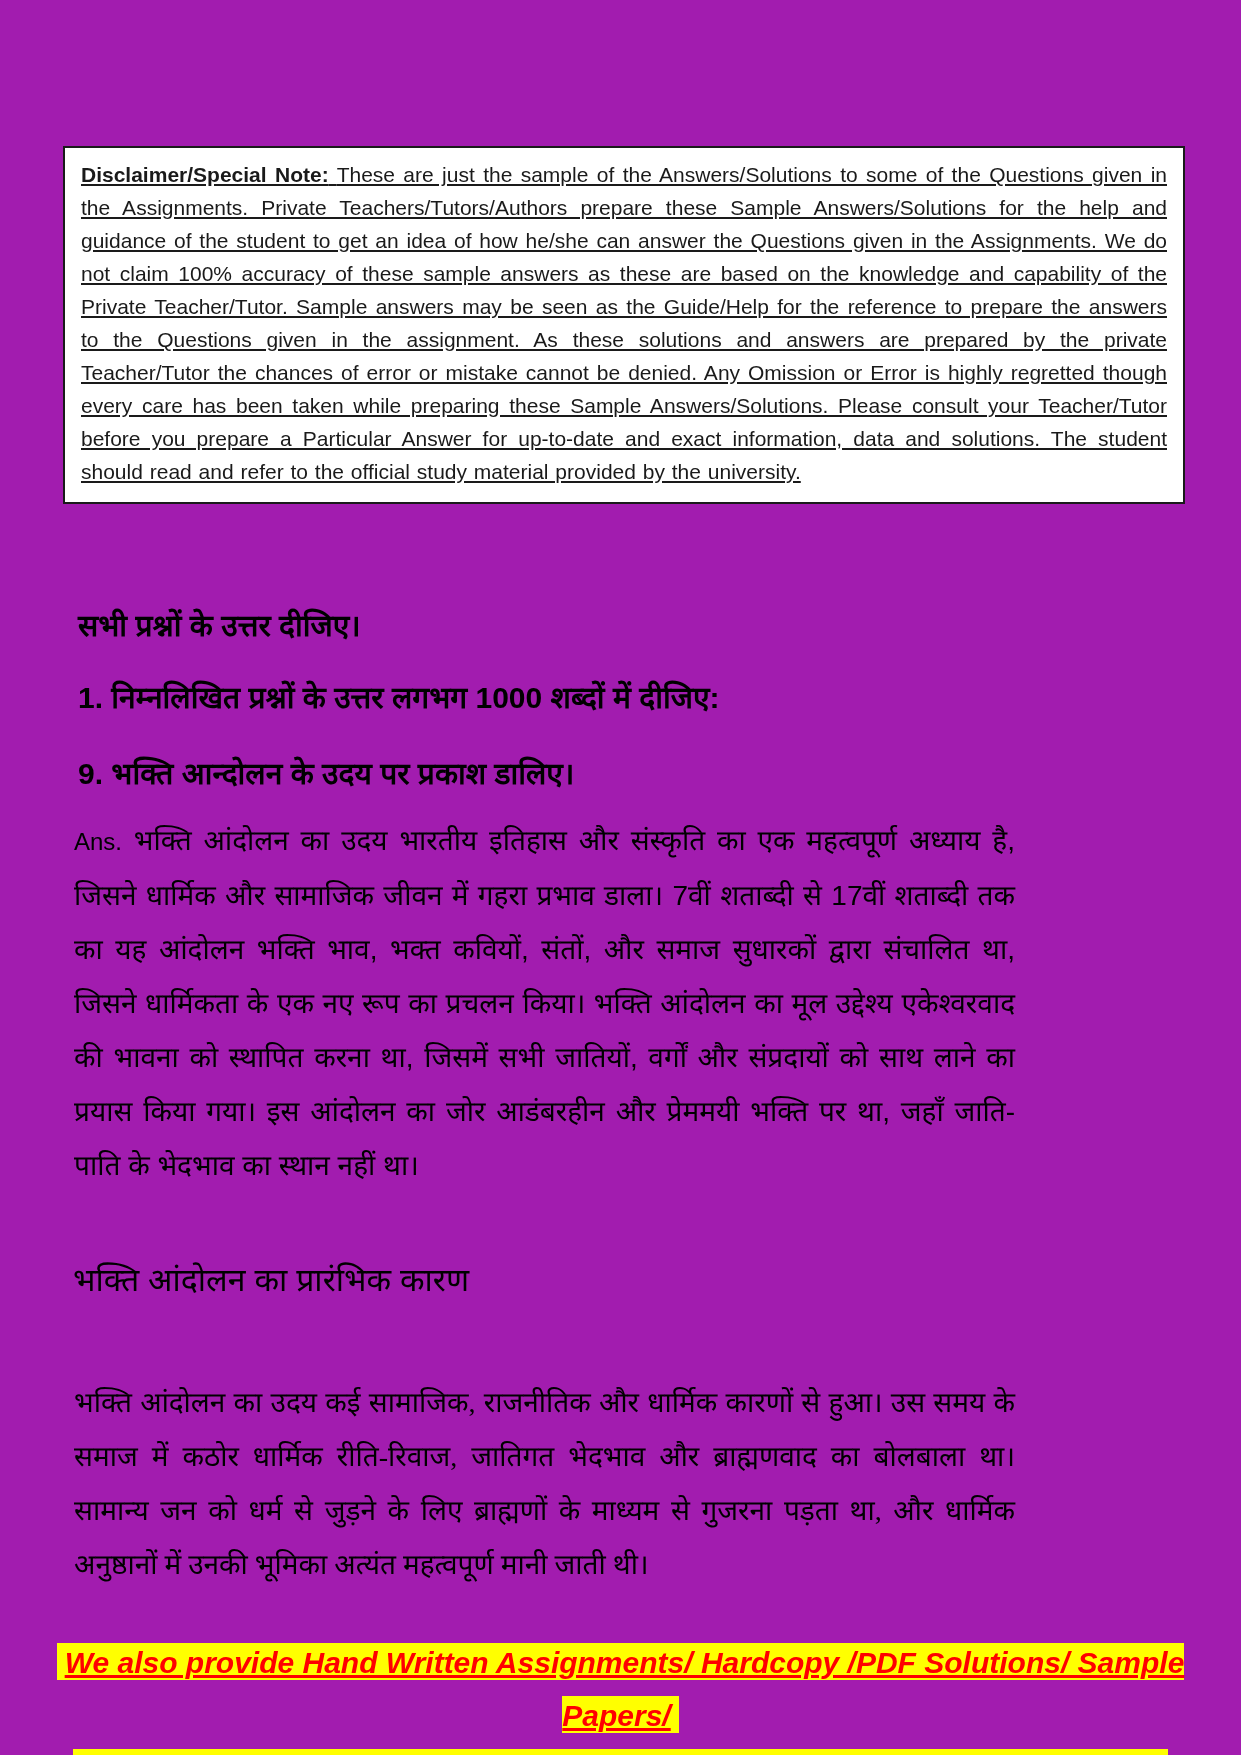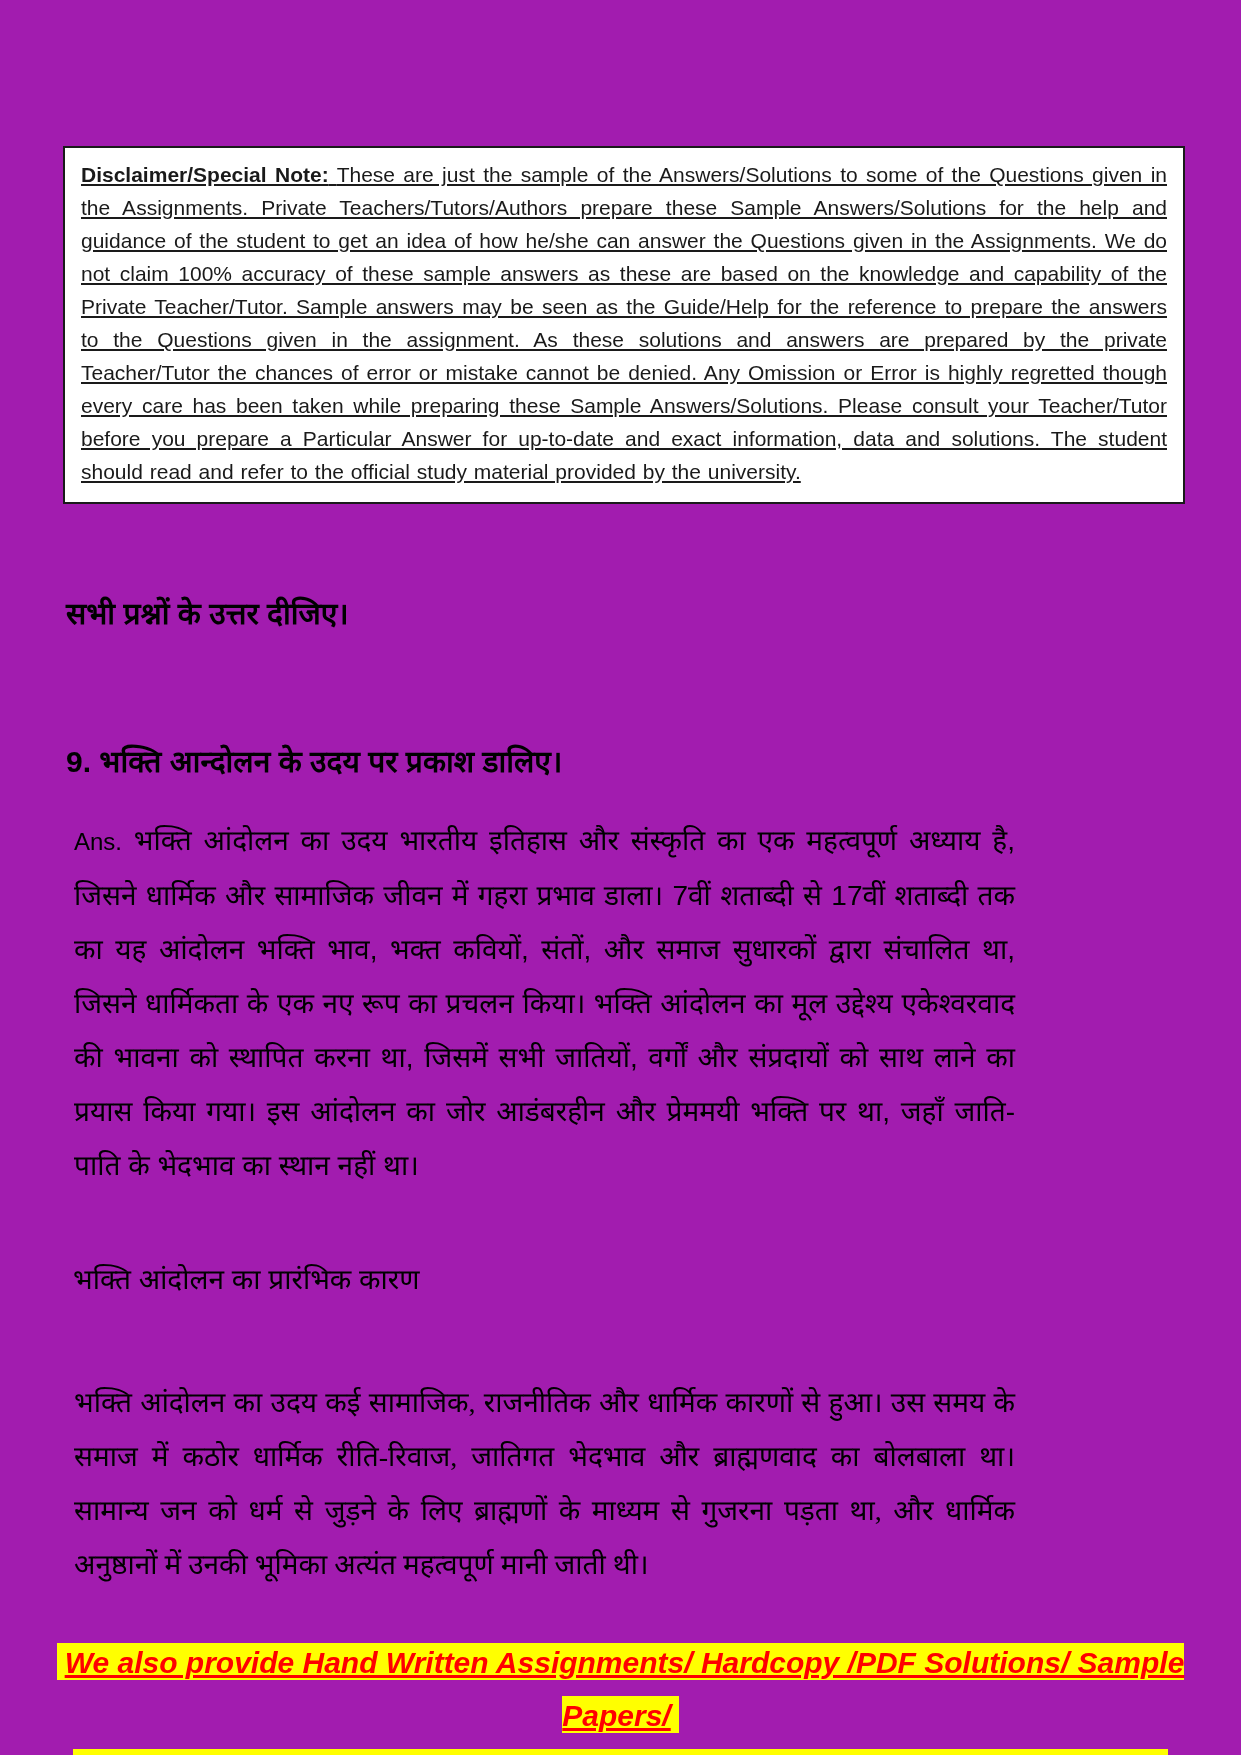--- a/index.html
+++ b/index.html
@@ -33,21 +33,21 @@
     color: #1a1a1a;
     word-spacing: 1px;
   }
   .disclaimer-label { font-weight: bold; }
 
   
   .h-heading {
     position: absolute;
     left: 66px;
     right: 120px;
-    margin: 0;
+    margin: 12px;
     font-size: 30px;
     line-height: 44px;
     font-weight: bold;
     color: #000000;
     font-family: "Liberation Sans", sans-serif;
   }
   #heading-instruction { top: 592px; }
   #heading-section     { top: 664px; }
   #heading-question    { top: 740px; }
 
@@ -65,21 +65,21 @@
   }
   #answer-paragraph-1 { top: 806px; }
   #answer-paragraph-2 { top: 1368px; font-family: Liberation Serif, serif; }
   .ans-label { font-size: 24px; }
 
   .subheading {
     position: absolute;
     top: 1258px;
     left: 73px;
     margin: 0;
-    font-size: 28px;
+    font-size: 32px;
     line-height: 44px;
     color: #000000;
     font-family: "Liberation Sans", sans-serif;
   }
 
   
   .footer {
     position: absolute;
     top: 1636px;
     left: 0;
@@ -100,20 +100,21 @@
 <body>
 
 <div class="page">
 
   <div class="disclaimer-box">
     <p class="disclaimer-text"><span class="disclaimer-label">Disclaimer/Special Note:</span> <span>These are just the sample of the Answers/Solutions to some of the Questions given in the Assignments. Private Teachers/Tutors/Authors prepare these Sample Answers/Solutions for the help and guidance of the student to get an idea of how he/she can answer the Questions given in the Assignments. We do not claim 100% accuracy of these sample answers as these are based on the knowledge and capability of the Private Teacher/Tutor. Sample answers may be seen as the Guide/Help for the reference to prepare the answers to the Questions given in the assignment. As these solutions and answers are prepared by the private Teacher/Tutor the chances of error or mistake cannot be denied. Any Omission or Error is highly regretted though every care has been taken while preparing these Sample Answers/Solutions. Please consult your Teacher/Tutor before you prepare a Particular Answer for up-to-date and exact information, data and solutions. The student should read and refer to the official study material provided by the university.</span></p>
   </div>
 
   <p class="h-heading" id="heading-instruction">सभी प्रश्नों के उत्तर दीजिए।</p>
 
+  <p class="h-heading" id="heading-section">1. निम्नलिखित प्रश्नों के उत्तर लगभग 1000 शब्दों में दीजिए:</p>
 
   <p class="h-heading" id="heading-question">9. भक्ति आन्दोलन के उदय पर प्रकाश डालिए।</p>
 
   <p class="answer-para" id="answer-paragraph-1"><span class="ans-label">Ans.</span> <span>भक्ति आंदोलन का उदय भारतीय इतिहास और संस्कृति का एक महत्वपूर्ण अध्याय है, जिसने धार्मिक और सामाजिक जीवन में गहरा प्रभाव डाला। 7वीं शताब्दी से 17वीं शताब्दी तक का यह आंदोलन भक्ति भाव, भक्त कवियों, संतों, और समाज सुधारकों द्वारा संचालित था, जिसने धार्मिकता के एक नए रूप का प्रचलन किया। भक्ति आंदोलन का मूल उद्देश्य एकेश्वरवाद की भावना को स्थापित करना था, जिसमें सभी जातियों, वर्गों और संप्रदायों को साथ लाने का प्रयास किया गया। इस आंदोलन का जोर आडंबरहीन और प्रेममयी भक्ति पर था, जहाँ जाति-पाति के भेदभाव का स्थान नहीं था।</span></p>
 
   <p class="subheading">भक्ति आंदोलन का प्रारंभिक कारण</p>
 
   <p class="answer-para" id="answer-paragraph-2">भक्ति आंदोलन का उदय कई सामाजिक, राजनीतिक और धार्मिक कारणों से हुआ। उस समय के समाज में कठोर धार्मिक रीति-रिवाज, जातिगत भेदभाव और ब्राह्मणवाद का बोलबाला था। सामान्य जन को धर्म से जुड़ने के लिए ब्राह्मणों के माध्यम से गुजरना पड़ता था, और धार्मिक अनुष्ठानों में उनकी भूमिका अत्यंत महत्वपूर्ण मानी जाती थी।</p>
 
   <div class="footer">

